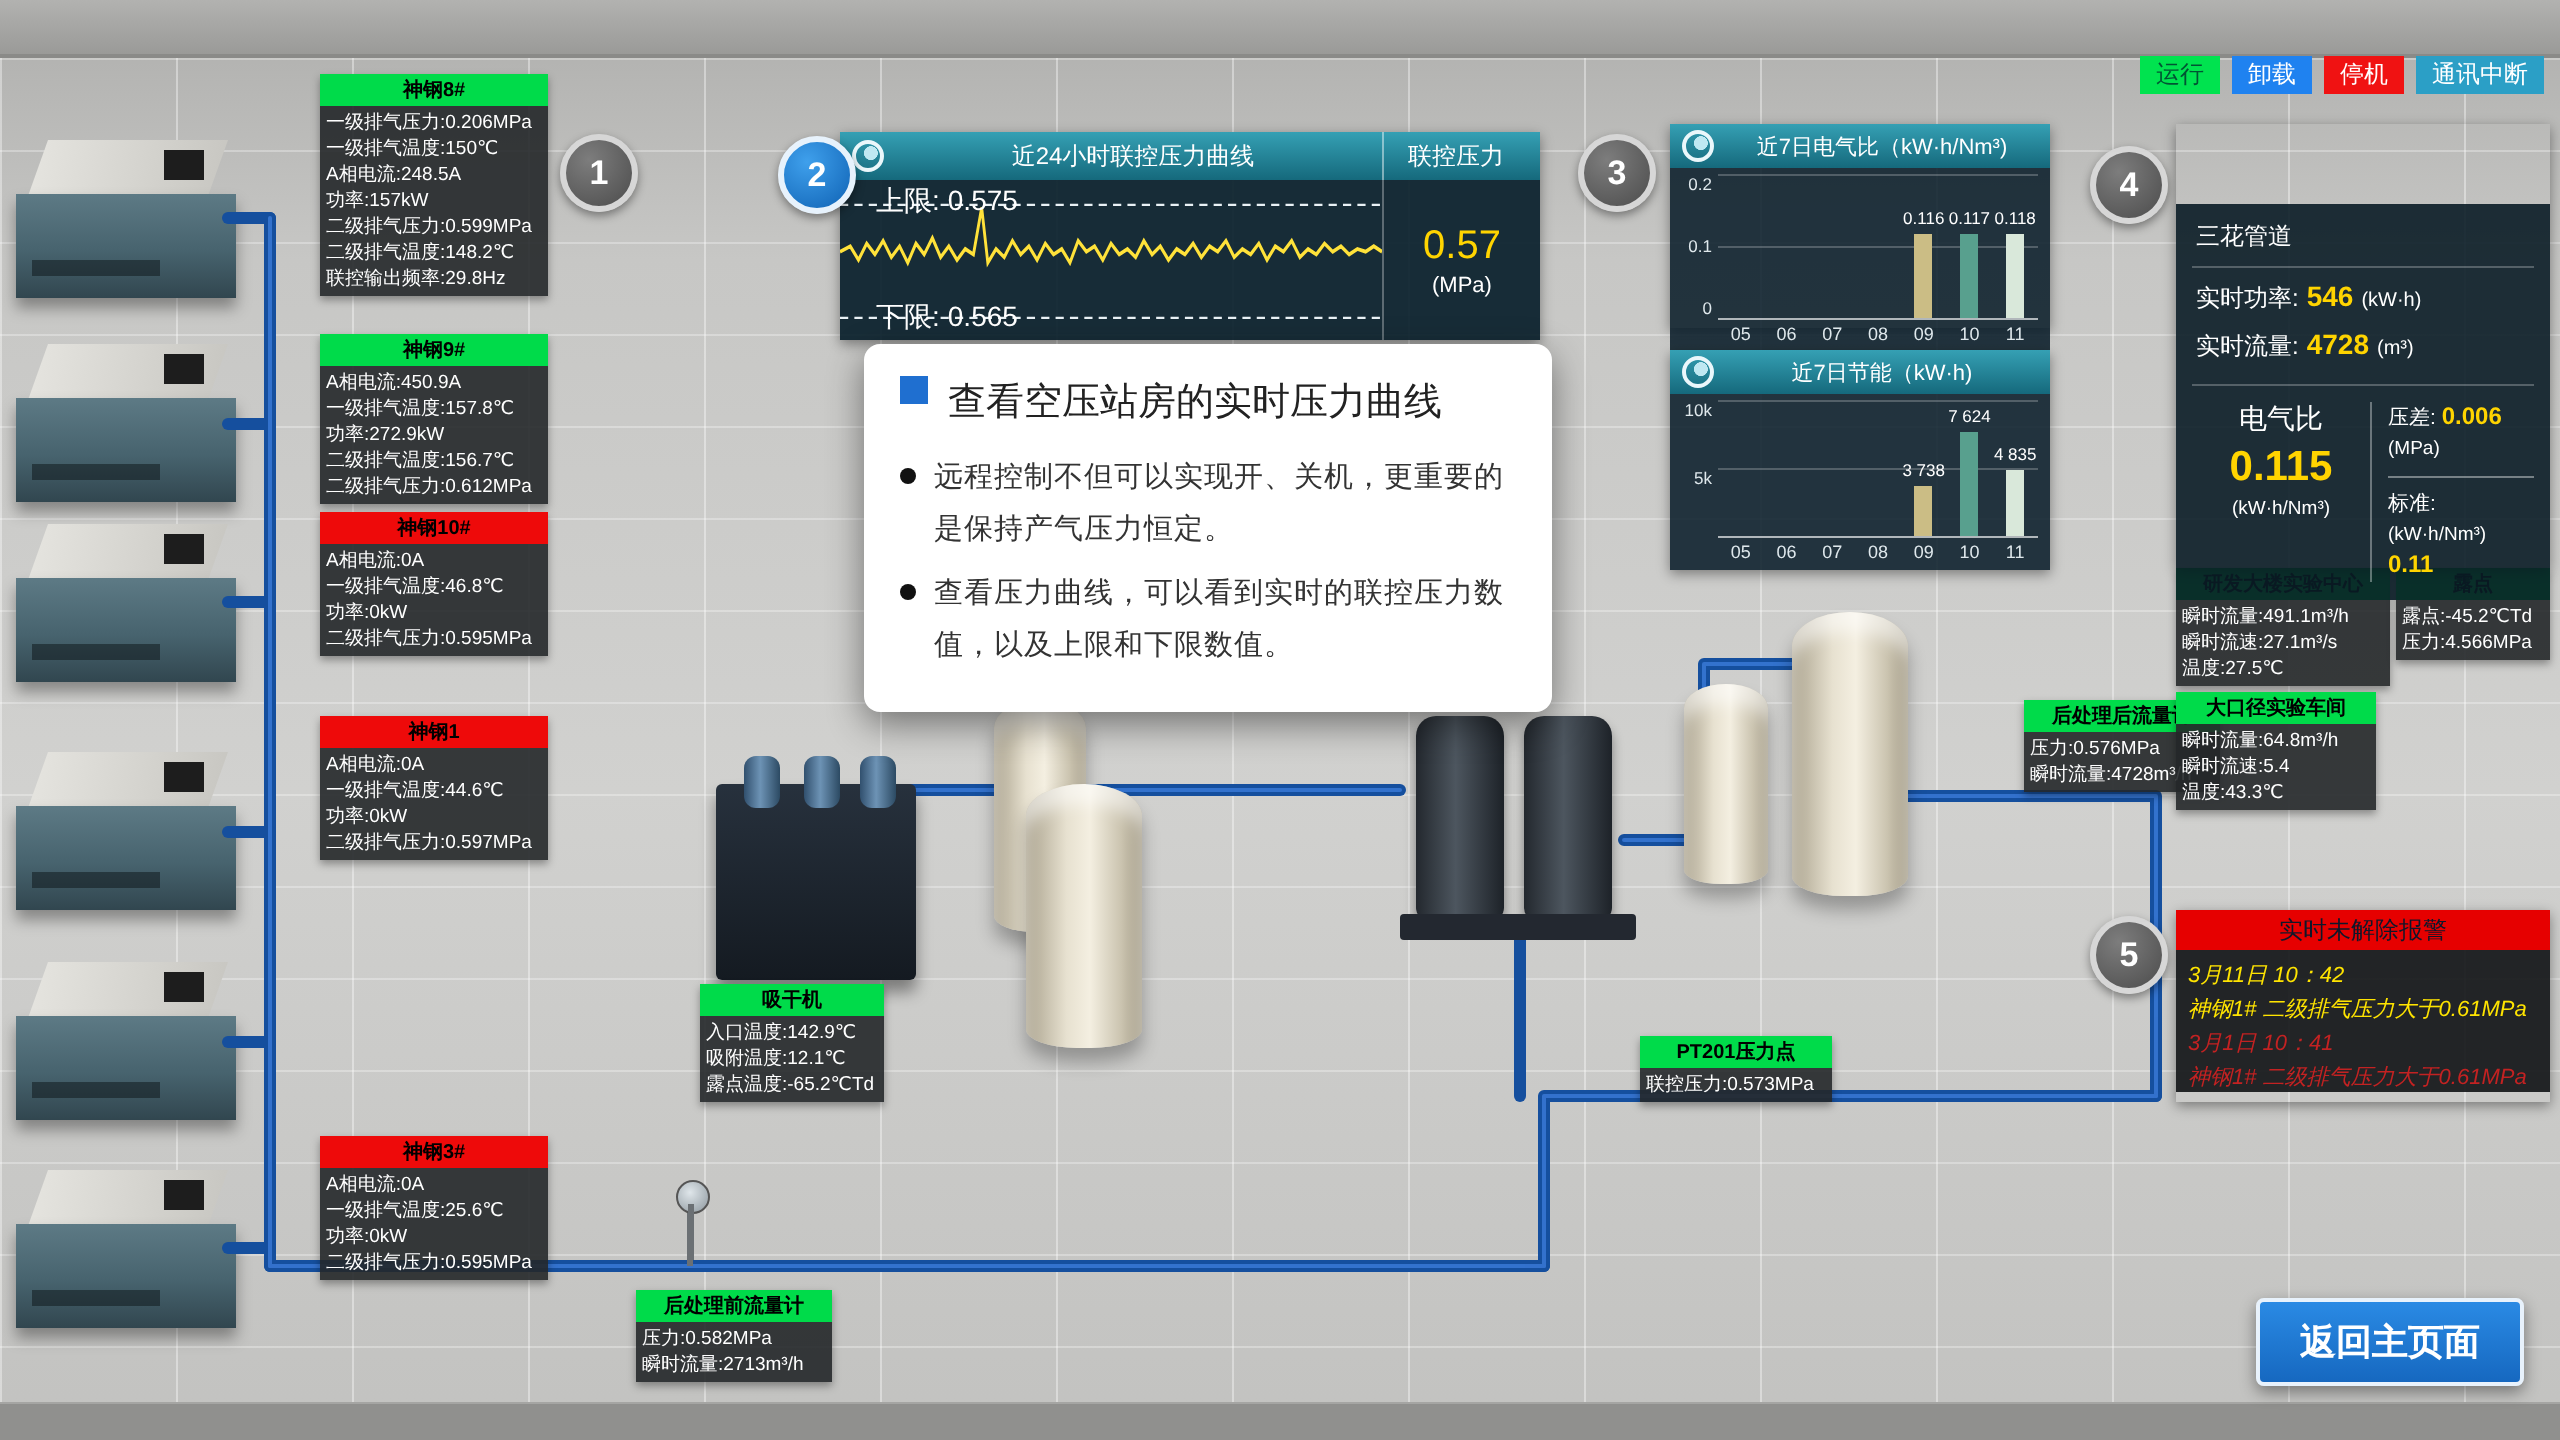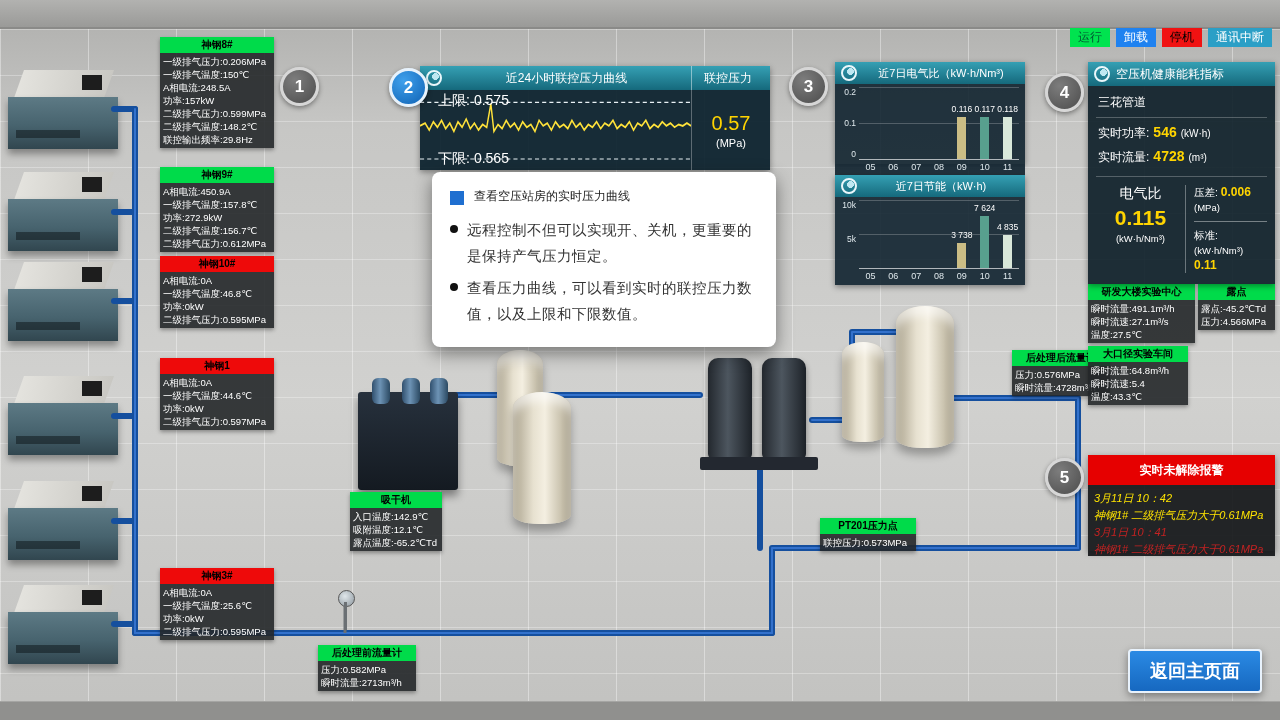--- a/index.html
+++ b/index.html
@@ -74,70 +74,70 @@
   .lim{position:absolute;left:18px;color:#fff;font-size:14px;z-index:2;text-align:right;}
   .lim b{font-weight:normal;margin-left:4px;}
   .lim.top{top:2px;} .lim.bottom{bottom:2px;}
   .pp-value{width:78px;display:flex;flex-direction:column;align-items:center;justify-content:center;gap:2px;}
   .ppv{color:#ffd400;font-size:20px;font-weight:normal;}
   .ppu{color:#fff;font-size:11px;}
 
   
   .tooltip{position:absolute;z-index:20;background:#fff;border-radius:8px;
     box-shadow:0 6px 18px rgba(0,0,0,.45);padding:16px 18px 14px 18px;}
-  .tip-title{display:flex;align-items:flex-end;gap:10px;font-size:12px;color:#222;margin-bottom:12px;}
+  .tip-title{display:flex;align-items:flex-start;gap:10px;font-size:19px;color:#222;margin-bottom:12px;}
   .tip-sq{width:14px;height:14px;background:#1f6fd0;flex:0 0 auto;}
   .tip-item{display:flex;gap:9px;margin:6px 0;}
   .tip-dot{width:8px;height:8px;border-radius:50%;background:#111;margin-top:8px;flex:0 0 auto;}
   .tip-text{font-size:14.5px;color:#333;line-height:1.8;letter-spacing:.5px;}
 
   
   .chart-body{display:flex;background:rgba(10,30,42,.88);}
   .yaxis{width:24px;display:flex;flex-direction:column;justify-content:space-between;
     padding:3px 3px 17px 0;color:#dfe8ec;font-size:8.5px;text-align:right;box-sizing:border-box;}
   .plotwrap{flex:1;display:flex;flex-direction:column;padding:3px 6px 2px 0;box-sizing:border-box;}
   .plot{flex:1;display:flex;border-bottom:1px solid rgba(255,255,255,.55);
     background-image:linear-gradient(rgba(255,255,255,.22) 1px, transparent 1px);background-size:100% 50%;}
   .bar-slot{flex:1;position:relative;display:flex;align-items:flex-end;justify-content:center;}
   .bar{width:9px;}
   .bar.c1{background:#cbbd85;} .bar.c2{background:#58a08e;} .bar.c3{background:#d9e8da;}
   .bar-val{position:absolute;left:50%;transform:translateX(-50%);color:#fff;font-size:8.5px;white-space:nowrap;}
   .xaxis{height:14px;display:flex;color:#dfe8ec;font-size:9px;}
   .xaxis span{flex:1;text-align:center;line-height:14px;}
 
   
-  .health-body{background:rgba(10,28,38,.9);color:#fff;padding:6px 8px 8px 8px;box-sizing:border-box;height:198px;}
+  .health-body{background:rgba(10,28,38,.9);color:#fff;padding:6px 8px 8px 8px;box-sizing:border-box;height:198px;margin-top:40px;}
   .hp-pipeline{font-size:12px;padding:2px 0 6px 2px;border-bottom:1px solid rgba(255,255,255,.25);}
   .hp-line{display:flex;align-items:baseline;gap:4px;padding:6px 0 0 2px;font-size:12px;}
   .hp-line .val{color:#ffd400;font-weight:bold;font-size:14px;}
   .hp-line .unit{font-size:10px;}
   .hp-bottom{display:flex;margin-top:10px;border-top:1px solid rgba(255,255,255,.25);padding-top:8px;}
   .hp-left{flex:1;display:flex;flex-direction:column;align-items:center;gap:3px;}
   .hp-ratio-label{font-size:14px;}
   .hp-ratio-value{color:#ffd400;font-size:21px;font-weight:bold;}
   .hp-ratio-unit{font-size:9.5px;}
   .hp-right{width:82px;border-left:1px solid rgba(255,255,255,.35);padding:0 0 0 8px;box-sizing:border-box;}
   .hp-mini{font-size:10.5px;line-height:15px;}
   .hp-mini .val{color:#ffd400;font-weight:bold;font-size:12px;}
   .hp-mini .unit{font-size:9.5px;}
   .hp-divider{height:1px;background:rgba(255,255,255,.4);margin:6px 0;}
 
   
-  .alarm-head{height:30px;background:#e60000;color:#ffffff;font-weight:bold;font-size:12px;
+  .alarm-head{height:20px;background:#e60000;color:#0f172a;font-weight:normal;font-size:12px;
     display:flex;align-items:center;justify-content:center;}
   .alarm-body{background:rgba(20,22,24,.92);padding:5px 6px;height:71px;box-sizing:border-box;}
   .al{font-size:11px;line-height:17px;white-space:nowrap;overflow:hidden;font-style:italic;}
   .al.y{color:#ffe400;} .al.r{color:#c32222;}
 
   
   .statusbar{position:absolute;right:8px;top:28px;display:flex;gap:6px;z-index:15;}
   .st{font-size:12px;padding:1px 8px;cursor:pointer;}
   .st.run{background:#00e34f;color:#053;}
   .st.unload{background:#1f82f0;color:#fff;}
-  .st.stop{background:#f01212;color:#000000;}
+  .st.stop{background:#f01212;color:#ffffff;}
   .st.comm{background:#2b9fc6;color:#fff;}
 
   
   .step{position:absolute;width:33px;height:33px;border-radius:50%;z-index:22;cursor:pointer;
     display:flex;align-items:center;justify-content:center;color:#fff;font-size:17px;font-weight:bold;
     background:radial-gradient(circle at 35% 30%,#7d7d7d,#4c4c4c);
     border:3px solid rgba(225,225,225,.92);box-shadow:0 2px 5px rgba(0,0,0,.4);}
   .step.active{background:radial-gradient(circle at 35% 30%,#3fa0ec,#0f62b4);border-color:#e7f2fc;}
 
   
@@ -446,24 +446,20 @@
             <span>08</span>
             <span>09</span>
             <span>10</span>
             <span>11</span>
         </div>
       </div>
     </div>
   </div>
 
   <div class="panel" style="left:1088px;top:62px;width:187px;height:222px">
-    <div class="panel-head">
-      <span class="head-icon"></span>
-      <span class="ph-title" style="text-align:left">空压机健康能耗指标</span>
-    </div>
     <div class="health-body">
       <div class="hp-pipeline">三花管道</div>
       <div class="hp-line">
         <span class="lab">实时功率:</span>
         <span class="val">546</span>
         <span class="unit">(kW·h)</span>
       </div>
       <div class="hp-line">
         <span class="lab">实时流量:</span>
         <span class="val">4728</span>

